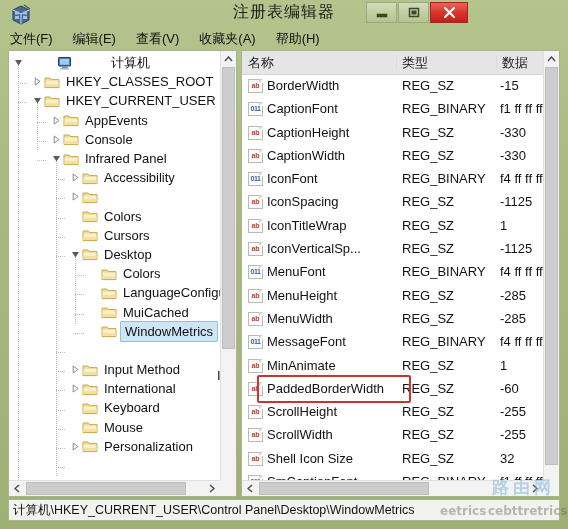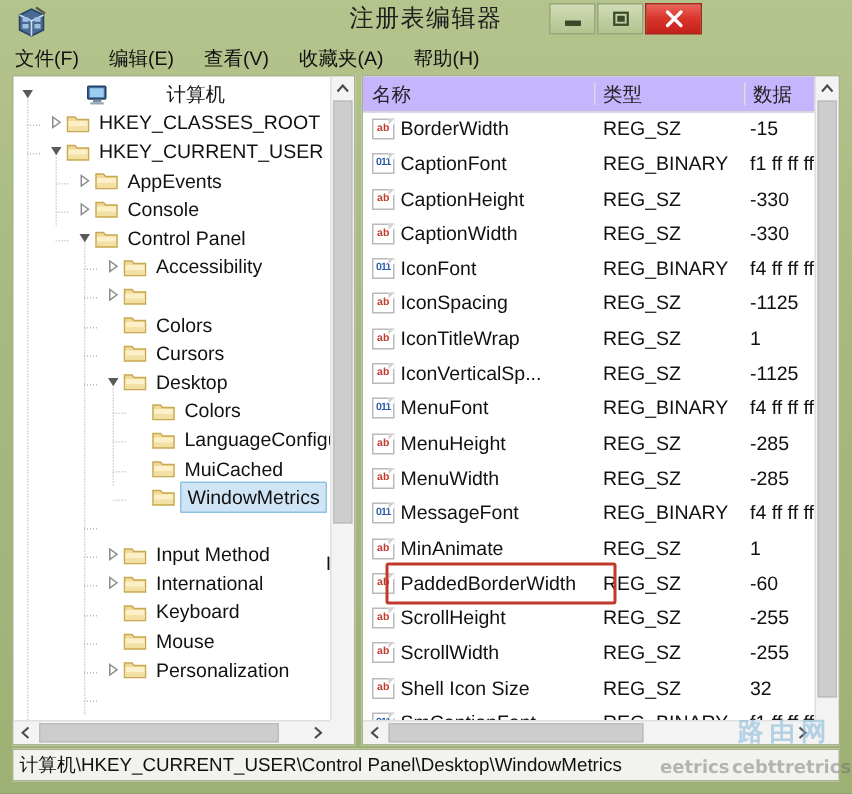--- a/index.html
+++ b/index.html
@@ -96,21 +96,21 @@
   }
 
   
   .list-pane{
     position:absolute;left:233px;top:0;width:319px;height:447px;
     background:#ffffff;border:1px solid #a8b48e;box-sizing:border-box;
     overflow:hidden;
   }
   .lv-head{
     position:absolute;left:0;top:0;width:302px;height:24px;
-    background:#c4b5fd;border-bottom:1px solid #d6d6d6;box-sizing:border-box;
+    background:#e5e5e5;border-bottom:1px solid #d6d6d6;box-sizing:border-box;
   }
   .lv-head .col{
     position:absolute;top:0;height:23px;line-height:23px;
     font-size:13px;color:#222;padding-left:6px;box-sizing:border-box;
   }
   .lv-head .sep{
     position:absolute;top:4px;width:1px;height:15px;background:#dcdcdc;
   }
   .lv-body{
     position:absolute;left:0;top:24px;width:302px;height:406px;overflow:hidden;
@@ -317,21 +317,21 @@
               <span class="expander">
                 <svg width="9" height="9" viewBox="0 0 9 9">
                   <path d="M1 2 L8 2 L4.5 7.5 Z" fill="#5a5a5a"></path>
                 </svg>
               </span>
               <span class="folder"><svg width="16" height="14" viewBox="0 0 16 14">
                   <path d="M1 3 L6 3 L7.4 4.6 L15 4.6 L15 12.6 L1 12.6 Z" fill="#f0d99a" stroke="#c9a94f" stroke-width="1"></path>
                   <path d="M1.6 5.6 L14.4 5.6 L14.4 12 L1.6 12 Z" fill="#fbf0c8" stroke="none"></path>
                   <path d="M1.6 9 L14.4 9 L14.4 12 L1.6 12 Z" fill="#f3e0a5"></path>
                 </svg></span>
-              <span class="lbl">Control Panel</span>
+              <span class="lbl">Infrared Panel</span>
             </div>
             <div class="tnode" style="padding-left: 61px; align-items: center;">
               <span class="expander">
                 <svg width="9" height="9" viewBox="0 0 9 9">
                   <path d="M2.2 1 L7 4.5 L2.2 8 Z" fill="none" stroke="#8a8a8a" stroke-width="1"></path>
                 </svg>
               </span>
               <span class="folder"><svg width="16" height="14" viewBox="0 0 16 14">
                   <path d="M1 3 L6 3 L7.4 4.6 L15 4.6 L15 12.6 L1 12.6 Z" fill="#f0d99a" stroke="#c9a94f" stroke-width="1"></path>
                   <path d="M1.6 5.6 L14.4 5.6 L14.4 12 L1.6 12 Z" fill="#fbf0c8" stroke="none"></path>

